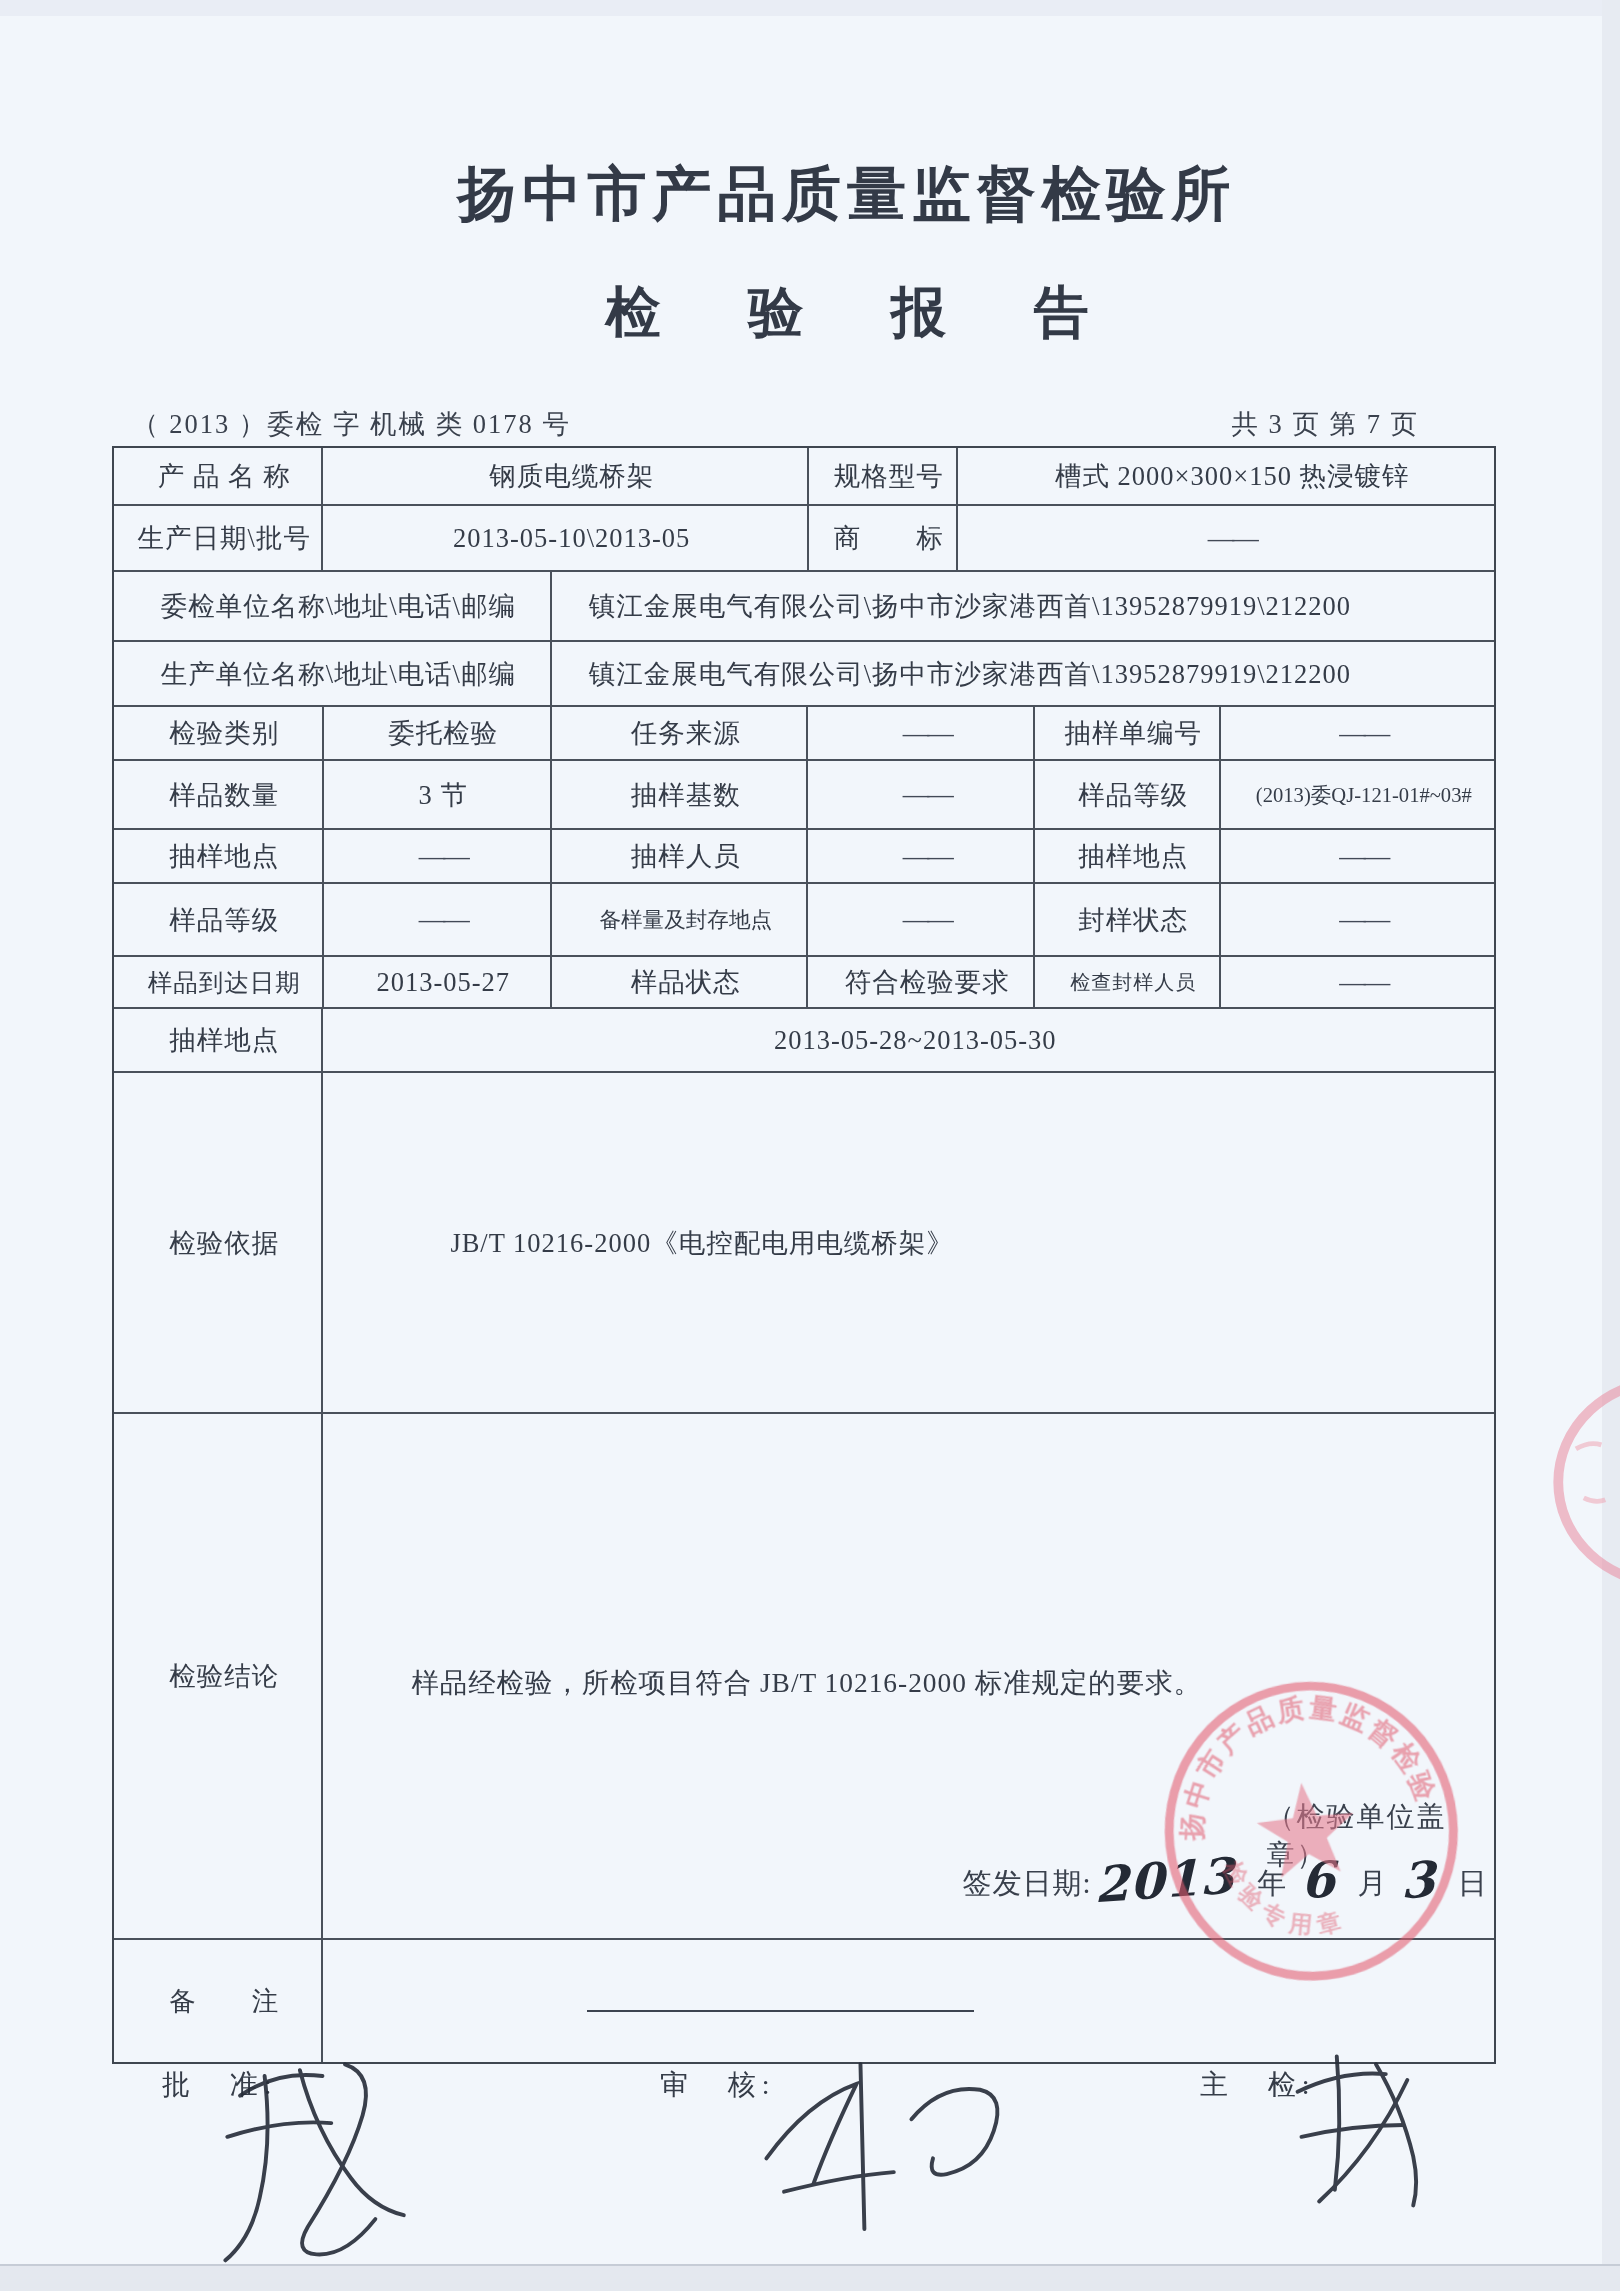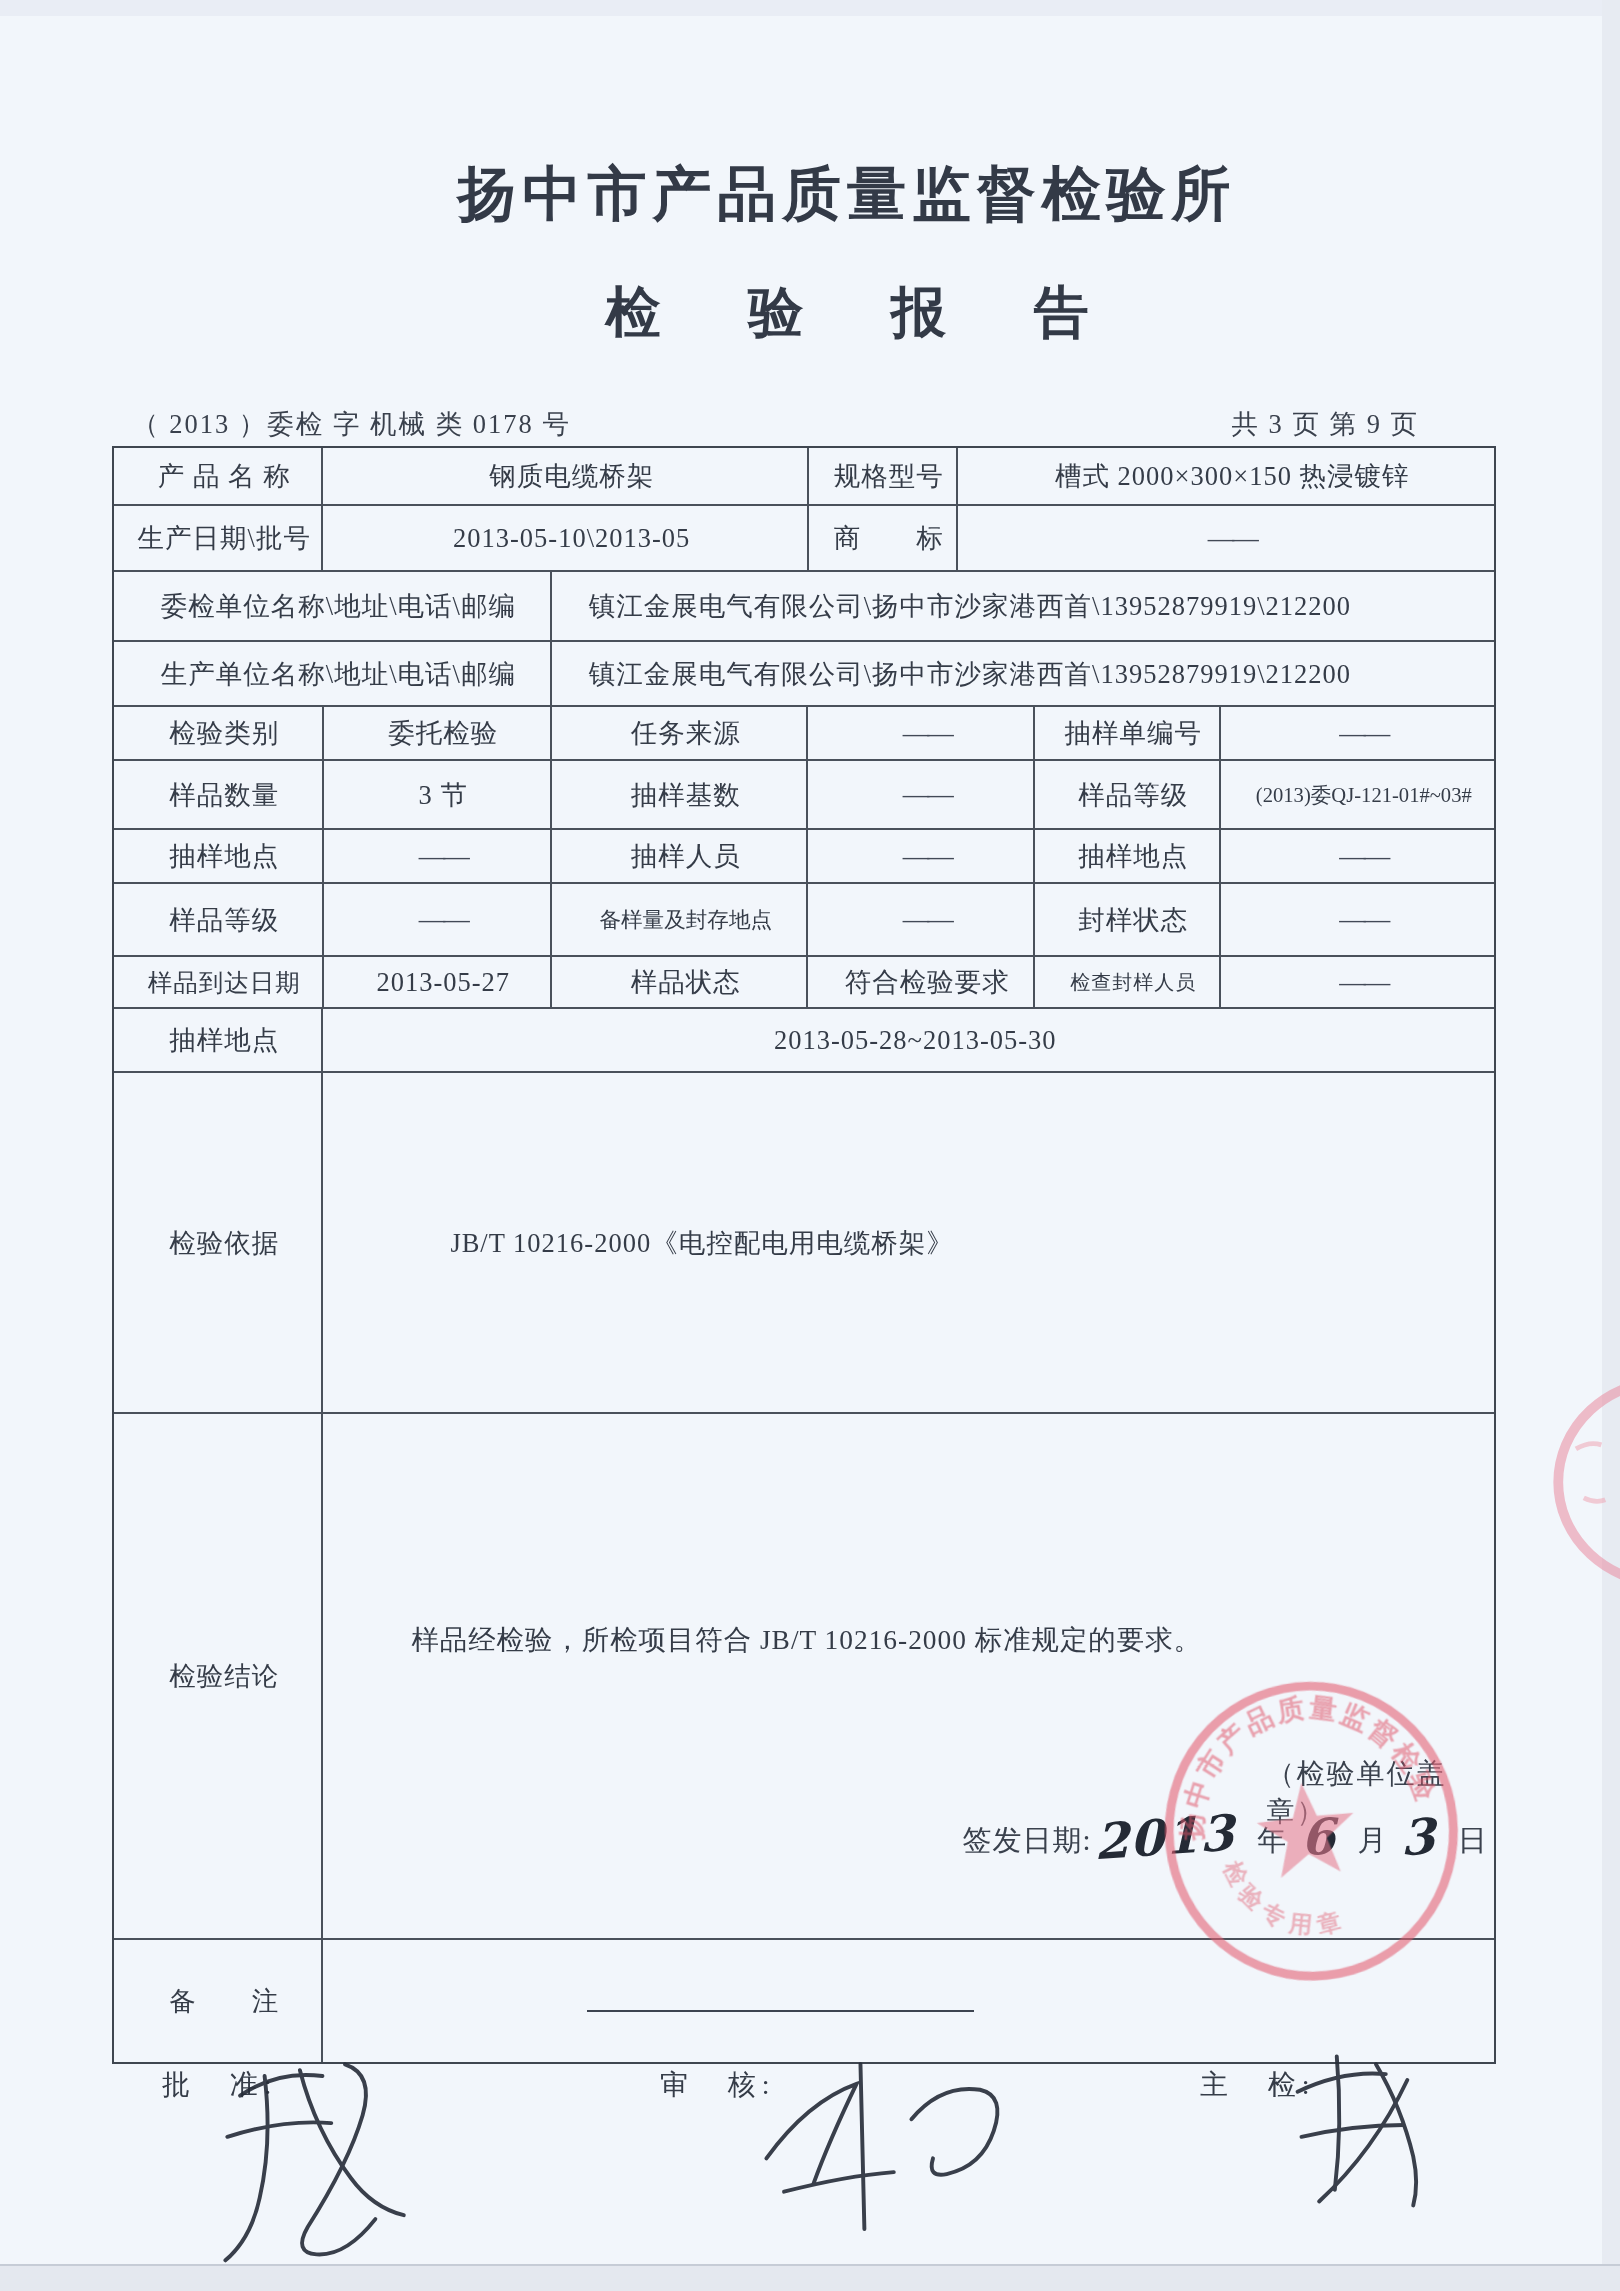--- a/index.html
+++ b/index.html
@@ -45,21 +45,21 @@
     display:flex; align-items:center; justify-content:center;
     font-size:26.5px; color:#353c48; letter-spacing:1px;
     overflow:hidden; position:relative;padding-left:13px;
   }
   .cell.last{ border-right:none; }
   .cell.left{ justify-content:flex-start; }
   .small-txt{ font-size:20.6px; letter-spacing:0; }
   .cond-txt{ font-size:21.6px; letter-spacing:0; }
   .dash{ letter-spacing:-2px; color:#424956; }
 
-  .conclusion-cell{ align-items:flex-start; justify-content:flex-start; }
+  .conclusion-cell{ align-items:flex-start; justify-content:flex-start;margin-top:43px; }
   .basis-value{ padding-left:127px; }
   .conclusion-text{ position:absolute; left:88px; top:208px; font-size:27.4px; letter-spacing:1px; }
   .stamp-hint{ position:absolute; left:943px; top:341px; font-size:28px; letter-spacing:2px; color:#3a414d; }
   .issue-line{ position:absolute; left:639px; top:390px; font-size:29px; color:#3a414d; white-space:nowrap; }
   .issue-line .hw{
     display:inline-block; font-size:49px; font-weight:600; font-style:italic;
     color:#242a35; transform:rotate(-4deg) skewX(-6deg);
     margin:0 7.8px; position:relative; top:3.9px;
     font-family:"DejaVu Serif","Liberation Serif",serif;
   }
@@ -88,21 +88,21 @@
 <body>
 
 <div class="paper-top-band"></div>
 <div class="paper-right-band"></div>
 
 <div class="org-title">扬中市产品质量监督检验所</div>
 <div class="report-title">检 验 报 告</div>
 
 <div class="header-line">
   <span>（ 2013 ）委检 字 机械 类 0178 号</span>
-  <span>共 3 页 第 9 页</span>
+  <span>共 3 页 第 7 页</span>
 </div>
 
 <div class="report-table">
 
   <div class="trow" style="height:58px">
     <div class="cell" style="width:210px">产 品 名 称</div>
     <div class="cell" style="width:487px">钢质电缆桥架</div>
     <div class="cell" style="width:149px">规格型号</div>
     <div class="cell last" style="width:538px">槽式 2000×300×150 热浸镀锌</div>
   </div>

